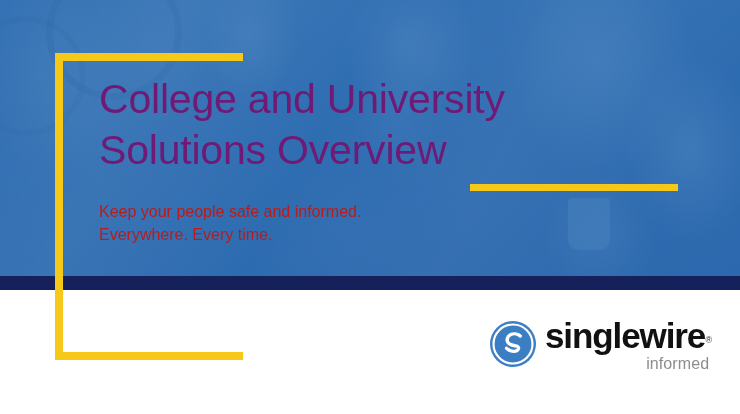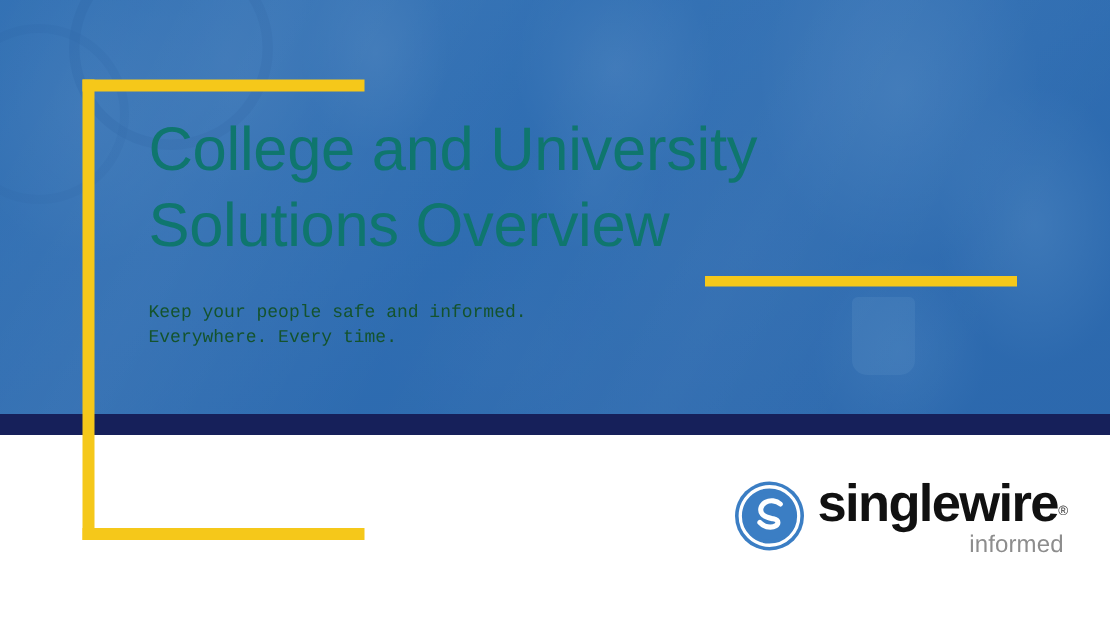--- a/index.html
+++ b/index.html
@@ -131,38 +131,37 @@
     background: #f5c81a;
     z-index: 6;
   }
 
   
   .headline {
     position: absolute;
     left: 99px; top: 74px;
     width: 560px;
     z-index: 5;
-    color: #0f766e;
+    color: #701a75;
     font-size: 41px;
     line-height: 1.24;
     font-weight: 400;
     letter-spacing: -0.2px;
     white-space: pre-line;
   }
   .subhead {
     position: absolute;
     left: 99px; top: 200px;
     width: 480px;
     z-index: 5;
-    color: #14532d;
-    font-size: 12px;
+    color: #b91c1c;
+    font-size: 16px;
     line-height: 1.45;
     font-weight: 400;
     white-space: pre-line;
-    font-family: Liberation Mono, monospace;
   }
 
   
   .logo {
     position: absolute;
     left: 489px; top: 318px;
     width: 205px; height: 62px;
     z-index: 7;
     display: flex;
     align-items: flex-start;

